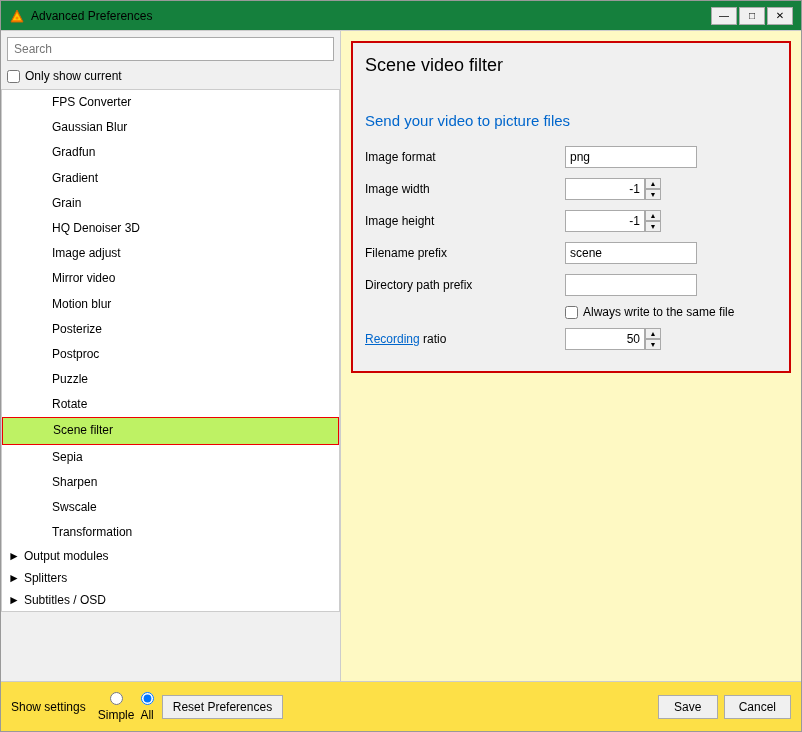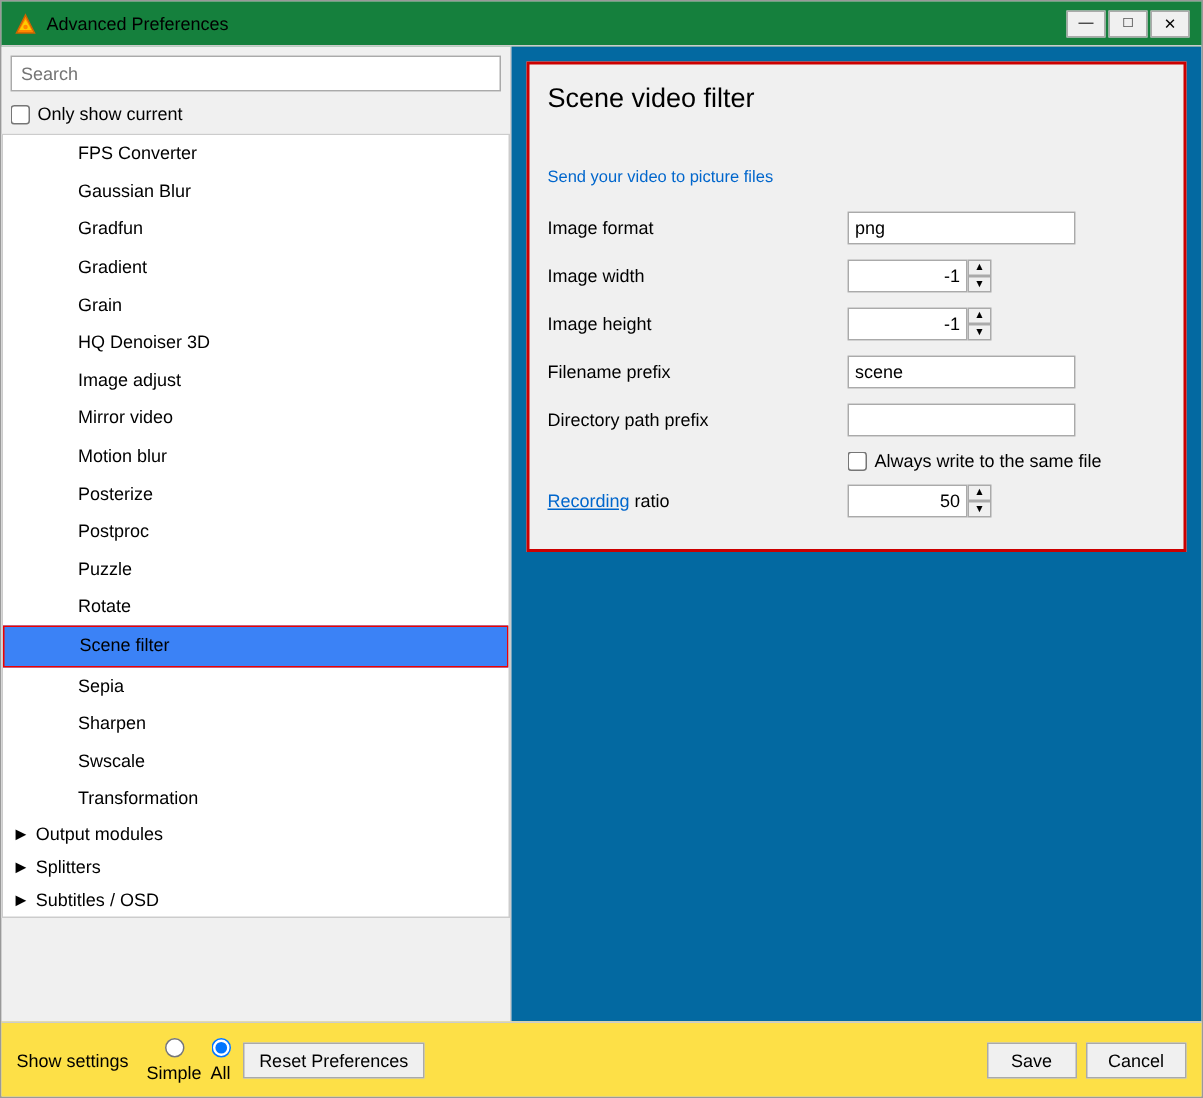--- a/index.html
+++ b/index.html
@@ -97,56 +97,56 @@
 
     .tree-item {
       padding: 3px 6px 3px 50px;
       cursor: pointer;
       font-size: 12px;
       color: #000;
       line-height: 1.6;
     }
 
     .tree-item.selected {
-      background: #3b82f6;
+      background: #bef264;
       border: 1px solid #e00;
     }
 
     .tree-group {
       padding: 4px 6px;
       cursor: pointer;
       font-size: 12px;
       font-weight: normal;
       display: flex;
       align-items: center;
       gap: 4px;
     }
 
     .right-panel {
       flex: 1;
       padding: 0;
-      background: #0369a1;
+      background: #fef9c3;
     }
 
     .scene-box {
       border: 2px solid #cc0000;
       margin: 10px;
       background: #f0f0f0;
       padding: 12px;
     }
 
     .scene-title {
       font-size: 18px;
       font-weight: normal;
       color: #000;
       margin-bottom: 4px;
     }
 
     .scene-subtitle {
-      font-size: 11px;
+      font-size: 15px;
       color: #0066cc;
       margin-bottom: 16px;
       margin-top: 36px;
     }
 
     .form-row {
       display: flex;
       align-items: center;
       margin-bottom: 8px;
       min-height: 24px;
@@ -166,21 +166,21 @@
 
     .form-input {
       border: 1px solid #aaa;
       background: white;
       padding: 2px 4px;
       font-size: 12px;
       height: 22px;
     }
 
     .form-input-text {
-      width: 152px;
+      width: 132px;
     }
 
     .spin-container {
       display: flex;
       align-items: center;
     }
 
     .spin-input {
       width: 80px;
       border: 1px solid #aaa;

